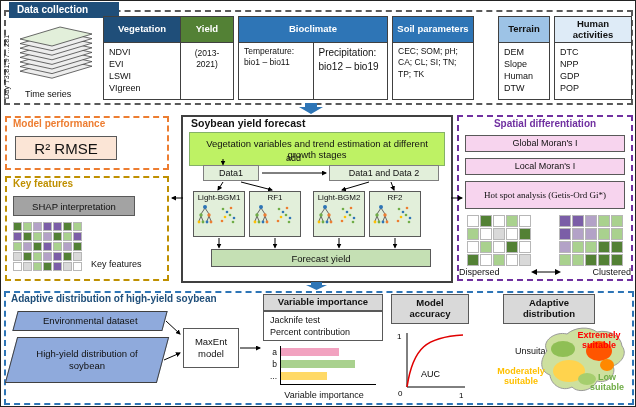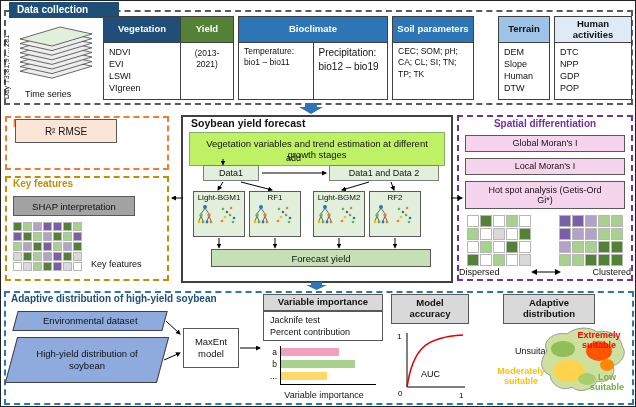--- a/index.html
+++ b/index.html
@@ -108,21 +108,21 @@
     <div class="tbody">
       <div class="tline">DTC</div>
       <div class="tline">NPP</div>
       <div class="tline">GDP</div>
       <div class="tline">POP</div>
     </div>
   </div>
 
   <div class="dash" style="left:4px;top:115px;width:164px;height:54px;border-color:#ED7D31;"></div>
   <div class="ttl" style="left:12px;top:117px;color:#ED7D31;">Model performance</div>
-  <div class="box c" style="left:14px;top:118px;width:102px;height:24px;background:#FBE5D6;font-size:10px;">R²  RMSE</div>
+  <div class="box c" style="left:14px;top:135px;width:102px;height:24px;background:#FBE5D6;font-size:15px;">R²  RMSE</div>
 
   <div class="dash" style="left:4px;top:175px;width:164px;height:105px;border-color:#BF9000;"></div>
   <div class="ttl" style="left:12px;top:177px;color:#BF9000;">Key features</div>
   <div class="box c" style="left:12px;top:195px;width:122px;height:20px;background:#a3a3a3;font-size:9.5px;">SHAP interpretation</div>
   <div class="abs" style="left:12px;top:221px;">
       <div style="display: flex;">
         <div style="width: 9px; height: 9px; margin: 0px 1px 1px 0px; background: rgb(83, 129, 53); border: 1px solid rgb(183, 183, 183); box-sizing: border-box;"></div>
         <div style="width: 9px; height: 9px; margin: 0px 1px 1px 0px; background: rgb(169, 209, 142); border: 1px solid rgb(183, 183, 183); box-sizing: border-box;"></div>
         <div style="width: 9px; height: 9px; margin: 0px 1px 1px 0px; background: rgb(179, 162, 199); border: 1px solid rgb(183, 183, 183); box-sizing: border-box;"></div>
         <div style="width: 9px; height: 9px; margin: 0px 1px 1px 0px; background: rgb(123, 94, 167); border: 1px solid rgb(183, 183, 183); box-sizing: border-box;"></div>
@@ -262,21 +262,21 @@
         <circle cx="36" cy="19" r="1.3" fill="#70AD47"></circle>
     </svg>
   </div>
 
   <div class="abs c" style="left:210px;top:248px;width:220px;height:18px;background:#C5E0B4;border:1px solid #595959;font-size:9.5px;">Forecast yield</div>
 
   <div class="dash" style="left:456px;top:114px;width:176px;height:166px;border-color:#7030A0;"></div>
   <div class="ttl" style="left:456px;top:117px;width:176px;text-align:center;color:#7030A0;">Spatial differentiation</div>
   <div class="spitem" style="top:134px;height:17px;">Global Moran's I</div>
   <div class="spitem" style="top:157px;height:17px;">Local Moran's I</div>
-  <div class="spitem" style="top:180px;height:28px;padding:0 14px;">Hot spot analysis (Getis-Ord Gi*)</div>
+  <div class="spitem" style="top:180px;height:28px;padding:0 14px;font-family:Liberation Serif, serif;">Hot spot analysis (Getis-Ord Gi*)</div>
   <div class="abs" style="left:466px;top:214px;">
       <div style="display: flex;">
         <div style="width: 12px; height: 12px; margin: 0px 1px 1px 0px; background: rgb(255, 255, 255); border: 1px solid rgb(183, 183, 183); box-sizing: border-box;"></div>
         <div style="width: 12px; height: 12px; margin: 0px 1px 1px 0px; background: rgb(83, 129, 53); border: 1px solid rgb(183, 183, 183); box-sizing: border-box;"></div>
         <div style="width: 12px; height: 12px; margin: 0px 1px 1px 0px; background: rgb(255, 255, 255); border: 1px solid rgb(183, 183, 183); box-sizing: border-box;"></div>
         <div style="width: 12px; height: 12px; margin: 0px 1px 1px 0px; background: rgb(169, 209, 142); border: 1px solid rgb(183, 183, 183); box-sizing: border-box;"></div>
         <div style="width: 12px; height: 12px; margin: 0px 1px 1px 0px; background: rgb(255, 255, 255); border: 1px solid rgb(183, 183, 183); box-sizing: border-box;"></div>
       </div>
       <div style="display: flex;">
         <div style="width: 12px; height: 12px; margin: 0px 1px 1px 0px; background: rgb(169, 209, 142); border: 1px solid rgb(183, 183, 183); box-sizing: border-box;"></div>

